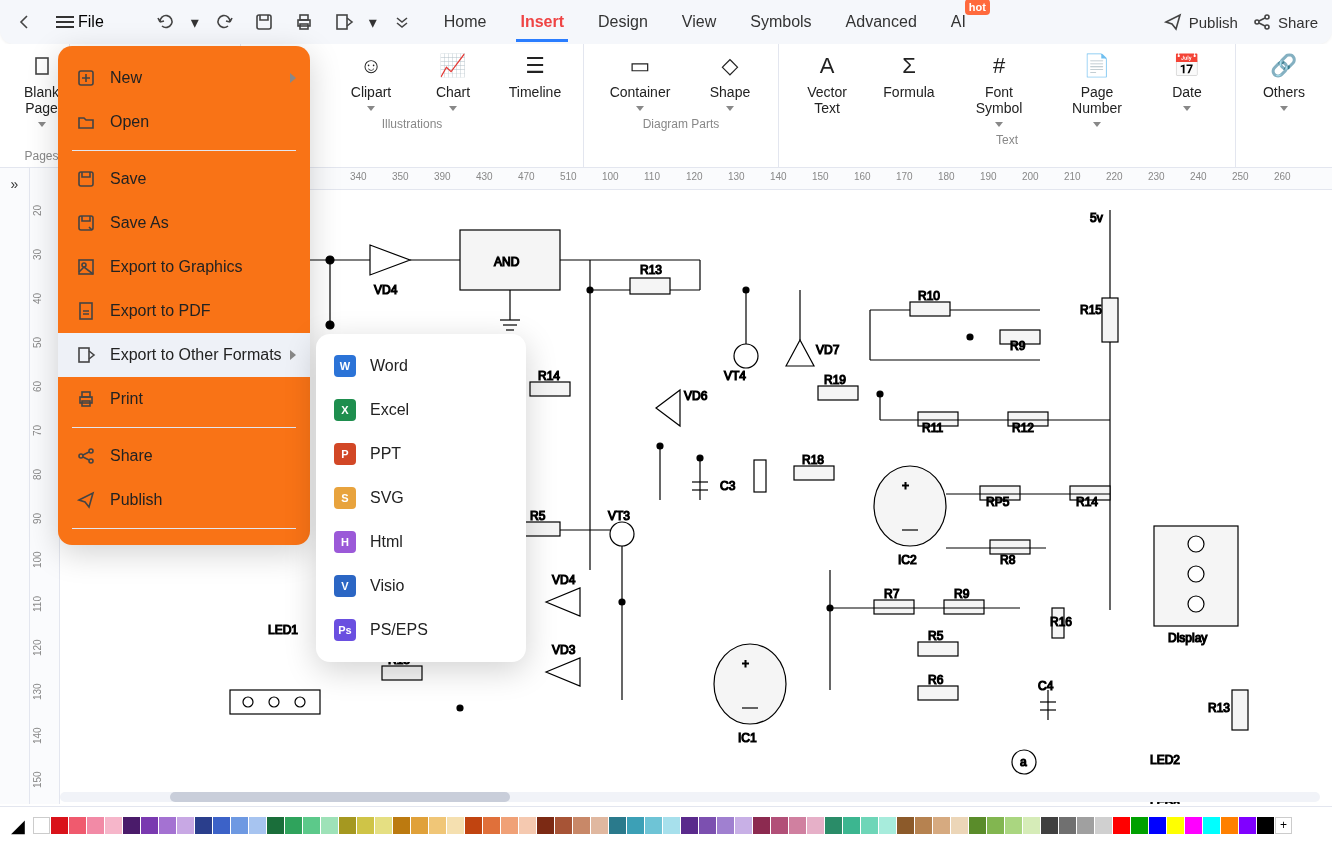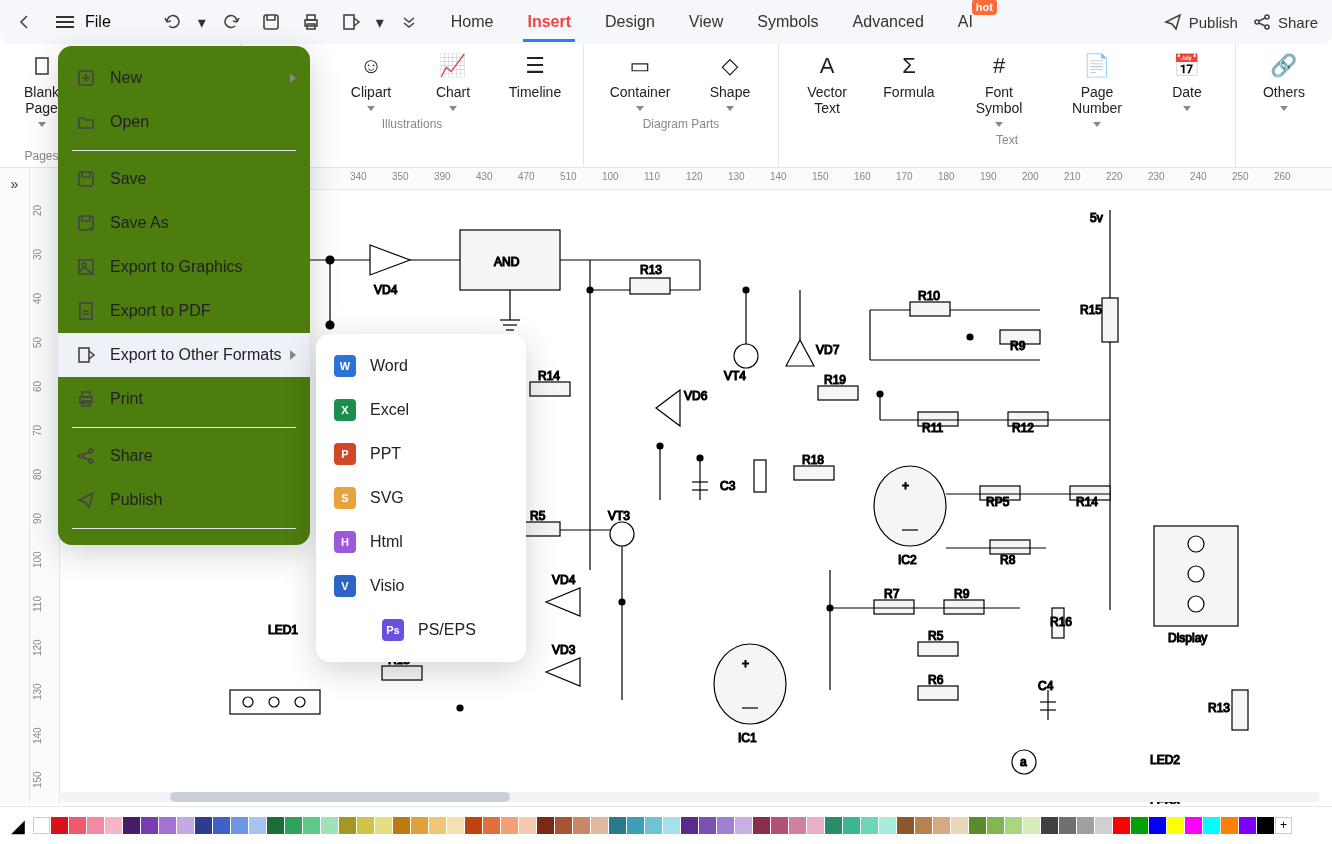--- a/index.html
+++ b/index.html
@@ -1,21 +1,21 @@
 <!DOCTYPE html>
 <html><head>
 <meta charset="utf-8">
 <style>
 * { margin: 0; padding: 0; box-sizing: border-box; font-family: -apple-system, "Segoe UI", Arial, sans-serif; }
 body { width: 1332px; height: 844px; overflow: hidden; background: #fff; position: relative; }
 
 
 .qa-bar { height: 44px; background: #f5f7fb; border-bottom-left-radius: 14px; border-bottom-right-radius: 14px; display: flex; align-items: center; padding: 0 6px; gap: 4px; box-shadow: 0 1px 3px rgba(0,0,0,.06); }
 .qa-btn { width: 36px; height: 36px; display: flex; align-items: center; justify-content: center; border-radius: 8px; cursor: pointer; color: #333; }
-.qa-file { display: flex; align-items: center; gap: 11px; padding: 0 10px; height: 36px; border-radius: 8px; cursor: pointer; }
+.qa-file { display: flex; align-items: center; gap: 4px; padding: 0 10px; height: 36px; border-radius: 8px; cursor: pointer; }
 .qa-file .ham { width: 18px; height: 2px; background: #333; position: relative; }
 .qa-file .ham::before, .qa-file .ham::after { content: ""; position: absolute; left: 0; width: 18px; height: 2px; background: #333; }
 .qa-file .ham::before { top: -5px; } .qa-file .ham::after { top: 5px; }
 .qa-spacer { flex: 1; }
 .qa-tabs { display: flex; gap: 26px; margin-left: 16px; }
 .qa-tab { padding: 10px 4px 8px; font-size: 16px; color: #333; cursor: pointer; border-bottom: 3px solid transparent; position: relative; }
 .qa-tab.active { color: #ef4444; border-bottom-color: #2a7dff; font-weight: 700; }
 .qa-badge { position: absolute; top: -4px; right: -20px; background: #ff6a3d; color: #fff; font-size: 11px; padding: 2px 4px; border-radius: 4px; font-weight: 700; }
 .qa-right { display: flex; align-items: center; gap: 14px; margin-right: 8px; }
 .qa-right .lnk { display: flex; align-items: center; gap: 6px; font-size: 15px; color: #333; cursor: pointer; }
@@ -36,21 +36,21 @@
 .vruler { width: 30px; background: #fafbfd; border-right: 1px solid #e3e6ef; position: relative; font-size: 10px; color: #888; }
 .vruler span { position: absolute; left: 2px; transform: rotate(-90deg); transform-origin: left top; }
 .hruler { height: 22px; background: #fafbfd; border-bottom: 1px solid #e3e6ef; display: flex; font-size: 10px; color: #888; position: relative; }
 .hruler span { position: absolute; top: 3px; }
 .side-stub { width: 30px; background: #fafbfd; border-right: 1px solid #e3e6ef; display: flex; flex-direction: column; align-items: center; padding-top: 8px; gap: 20px; font-size: 12px; color: #333; }
 .side-stub .chev { font-size: 14px; }
 .main-area { flex: 1; display: flex; flex-direction: column; position: relative; }
 .canvas-wrap { flex: 1; background: #fff; position: relative; overflow: hidden; }
 
 
-.file-menu { position: absolute; left: 58px; top: 46px; width: 252px; background: #4d7c0f; border-radius: 14px; box-shadow: 0 8px 32px rgba(0,0,0,.18); padding: 10px 0; z-index: 50; }
+.file-menu { position: absolute; left: 58px; top: 46px; width: 252px; background: #f97316; border-radius: 14px; box-shadow: 0 8px 32px rgba(0,0,0,.18); padding: 10px 0; z-index: 50; }
 .menu-item { display: flex; align-items: center; gap: 14px; padding: 12px 18px; font-size: 16px; color: #222; cursor: pointer; position: relative; }
 .menu-item:hover, .menu-item.hl { background: #eef1f7; }
 .menu-item .chev-r { position: absolute; right: 14px; top: 50%; transform: translateY(-50%); width: 0; height: 0; border-top: 5px solid transparent; border-bottom: 5px solid transparent; border-left: 6px solid #888; }
 .menu-sep { height: 1px; background: #e3e6ef; margin: 6px 14px; }
 
 
 .sub-menu { position: absolute; left: 316px; top: 334px; width: 210px; background: #fff; border-radius: 14px; box-shadow: 0 8px 32px rgba(0,0,0,.18); padding: 10px 0; z-index: 51; }
 .sub-item { display: flex; align-items: center; gap: 14px; padding: 11px 18px; font-size: 16px; color: #222; cursor: pointer; }
 .sub-icon { width: 22px; height: 22px; border-radius: 4px; display: flex; align-items: center; justify-content: center; color: #fff; font-size: 11px; font-weight: 700; }
 
@@ -551,21 +551,21 @@
     </div>
   <div class="sub-item">
       <div class="sub-icon" style="background: rgb(155, 89, 216);">H</div>
       <span>Html</span>
     </div>
   <div class="sub-item">
       <div class="sub-icon" style="background: rgb(43, 102, 196);">V</div>
       <span>Visio</span>
     </div>
   <div class="sub-item">
-      <div class="sub-icon" style="background: rgb(106, 79, 224); margin-left: 48px;">Ps</div>
+      <div class="sub-icon" style="background: rgb(106, 79, 224);">Ps</div>
       <span>PS/EPS</span>
     </div>
 </div>
 
 <div class="scroll-h"></div>
 
 <div class="swatch-bar">
   <div class="bucket">◢</div>
 
 <div class="sw" style="background: rgb(255, 255, 255); border: 1px solid rgb(204, 204, 204);"></div>

